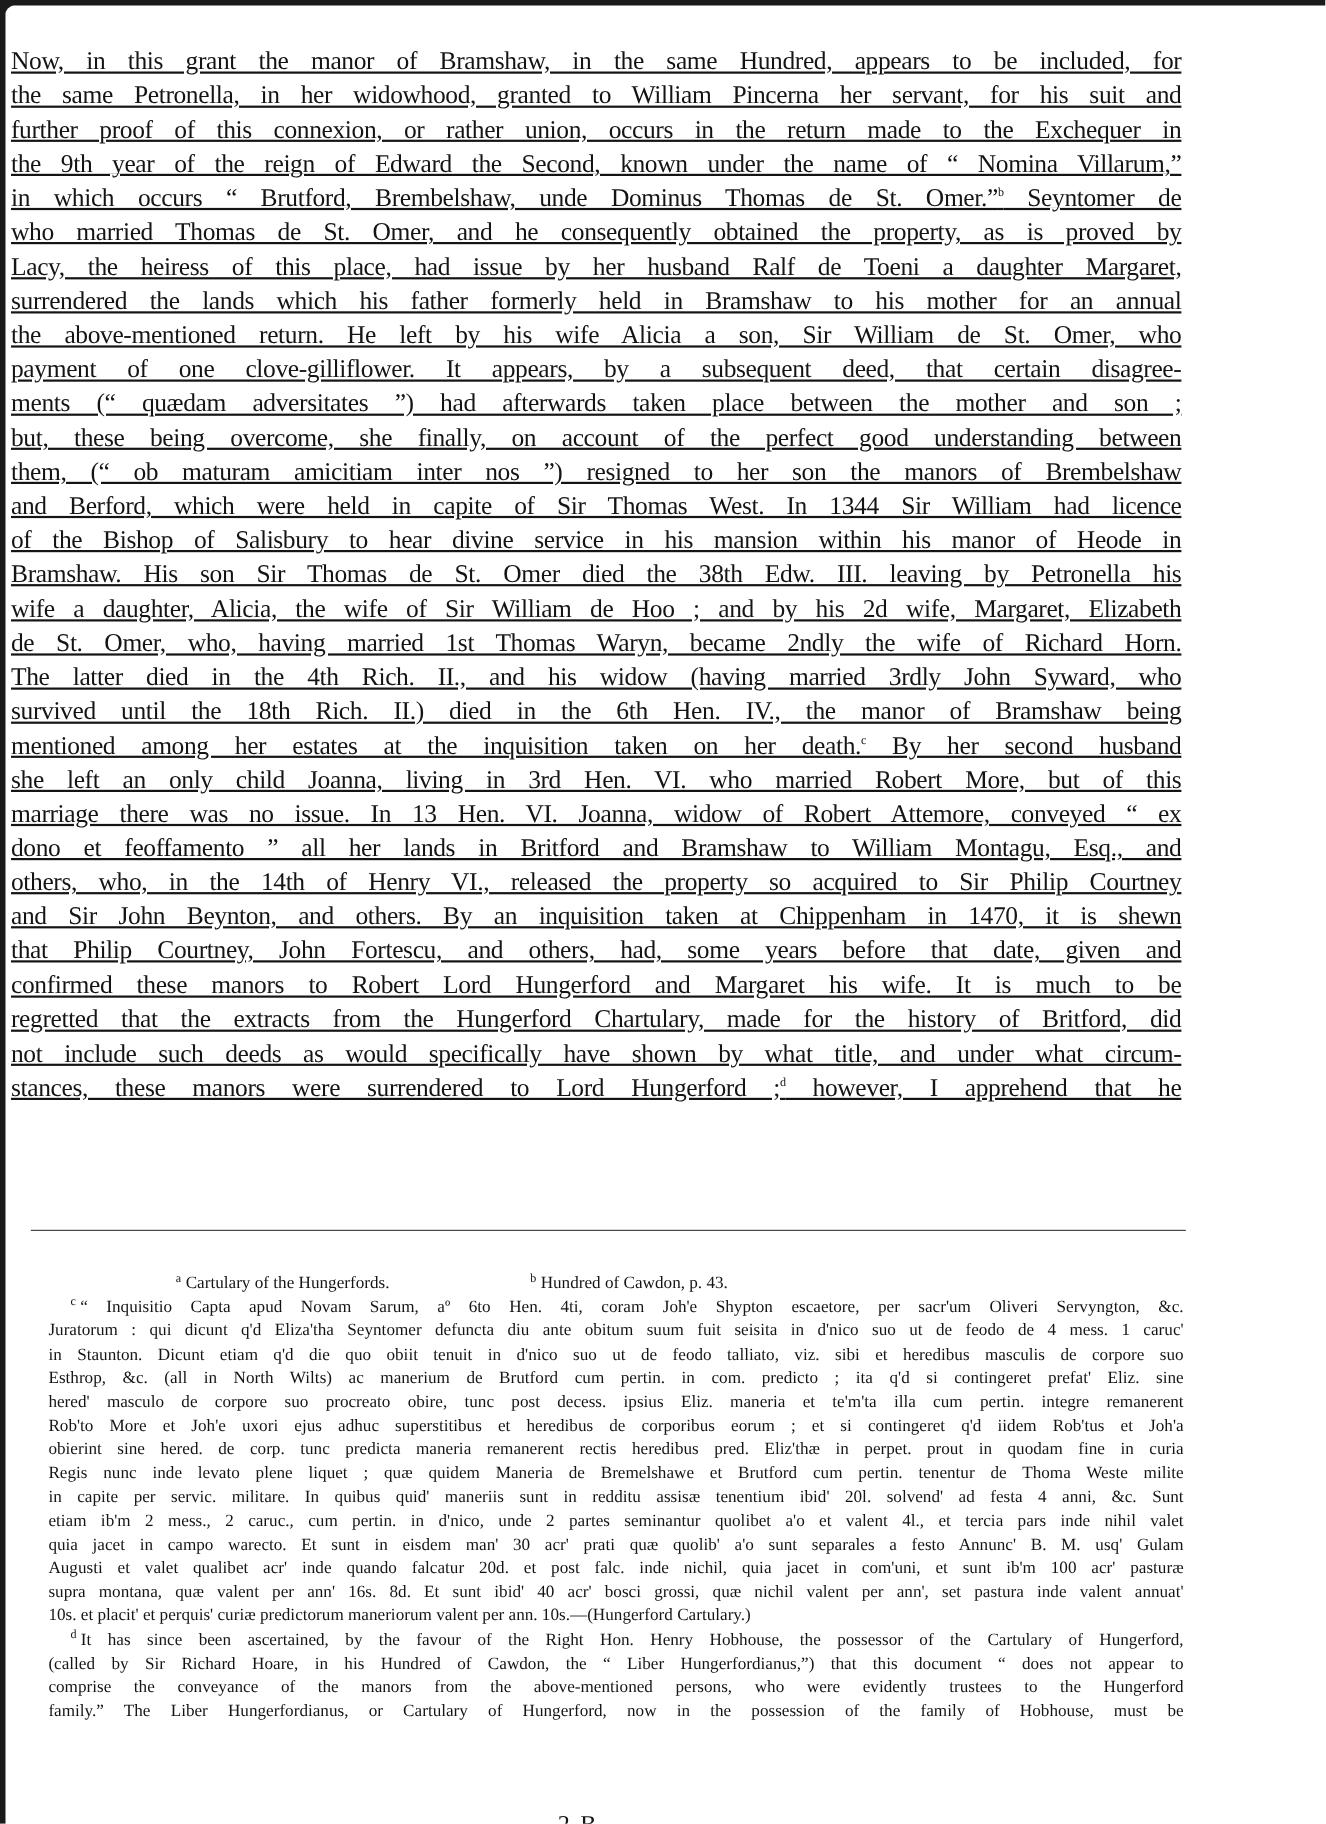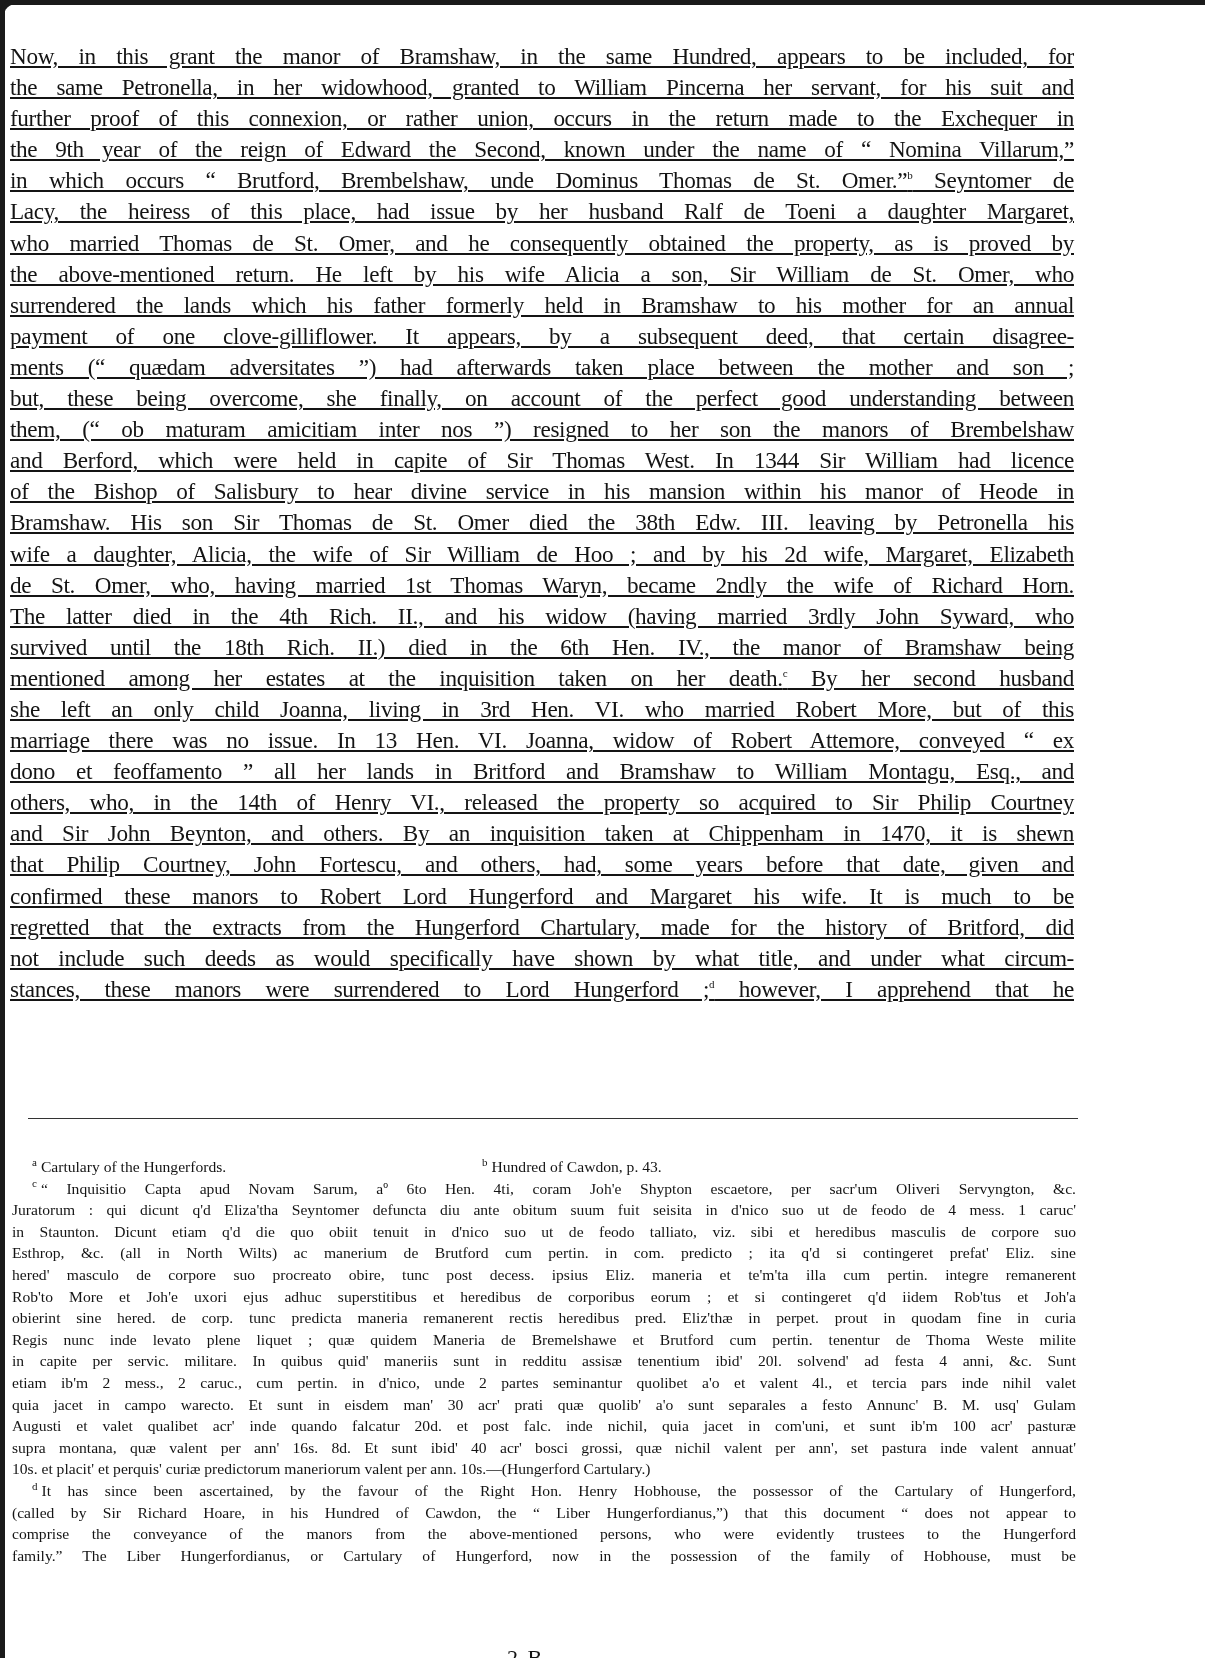--- a/index.html
+++ b/index.html
@@ -17,45 +17,45 @@
     font-size: 23.2px; line-height: 31.1px;
     text-align: justify; text-align-last: justify;
   }
   .body-text .line { display: block; white-space: nowrap; text-align: justify; text-align-last: justify; letter-spacing: -0.35px; word-spacing: -0.5px; transform-origin: left; text-decoration: underline; }
   sup { font-size: 11px; vertical-align: super; line-height: 0; }
   .rule { position: absolute; left: 28px; top: 1118px; width: 1050px; height: 0; border-top: 1.5px solid #333; }
   .notes {
     position: absolute; left: 12px; top: 1156px; width: 1064px;
     font-size: 15.6px; line-height: 21.6px;
   }
-  .notes .nline { display: block; white-space: nowrap; text-align: justify; text-align-last: justify; }
+  .notes .nline { display: block; white-space: nowrap; text-align: justify; text-align-last: justify; margin-left: 32px; }
   .notes .nline.last { text-align-last: left; }
   .notes .indent { padding-left: 20px; }
-  .noteab { display: flex; padding-left: 20px; }
+  .noteab { display: flex; padding-left: 20px; text-align: center; }
   .noteab .a { width: 450px; }
   .marker { font-size: 11px; vertical-align: super; line-height: 0; margin-right: 4px; }
   .signature { position: absolute; left: 507px; top: 1645px; font-size: 22px; letter-spacing: 2px; }
 </style>
 </head>
 <body>
 
 <div class="scan-edge-top"></div>
 <div class="scan-edge-left"></div>
 <div class="corner"></div>
 
 <div class="body-text" id="body">
     <span class="line"><span>Now, in this grant the manor of Bramshaw, in the same Hundred, appears to be included, for</span></span>
     <span class="line"><span>the same Petronella, in her widowhood, granted to William Pincerna her servant, for his suit and</span></span>
     <span class="line"><span>further proof of this connexion, or rather union, occurs in the return made to the Exchequer in</span></span>
     <span class="line"><span>the 9th year of the reign of Edward the Second, known under the name of “ Nomina Villarum,”</span></span>
     <span class="line"><span>in which occurs “ Brutford, Brembelshaw, unde Dominus Thomas de St. Omer.”</span><sup>b</sup><span>  Seyntomer de</span></span>
+    <span class="line"><span>who married Thomas de St. Omer, and he consequently obtained the property, as is proved by</span></span>
     <span class="line"><span>Lacy, the heiress of this place, had issue by her husband Ralf de Toeni a daughter Margaret,</span></span>
-    <span class="line"><span>who married Thomas de St. Omer, and he consequently obtained the property, as is proved by</span></span>
+    <span class="line"><span>surrendered the lands which his father formerly held in Bramshaw to his mother for an annual</span></span>
     <span class="line"><span>the above-mentioned return.   He left by his wife Alicia a son, Sir William de St. Omer, who</span></span>
-    <span class="line"><span>surrendered the lands which his father formerly held in Bramshaw to his mother for an annual</span></span>
     <span class="line"><span>payment of one clove-gilliflower.   It appears, by a subsequent deed, that certain disagree-</span></span>
     <span class="line"><span>ments (“ quædam adversitates ”) had afterwards taken place between the mother and son ;</span></span>
     <span class="line"><span>but, these being overcome, she finally, on account of the perfect good understanding between</span></span>
     <span class="line"><span>them, (“ ob maturam amicitiam inter nos ”) resigned to her son the manors of Brembelshaw</span></span>
     <span class="line"><span>and Berford, which were held in capite of Sir Thomas West.  In 1344 Sir William had licence</span></span>
     <span class="line"><span>of the Bishop of Salisbury to hear divine service in his mansion within his manor of Heode in</span></span>
     <span class="line"><span>Bramshaw.   His son Sir Thomas de St. Omer died the 38th Edw. III. leaving by Petronella his</span></span>
     <span class="line"><span>wife a daughter, Alicia, the wife of Sir William de Hoo ; and by his 2d wife, Margaret, Elizabeth</span></span>
     <span class="line"><span>de St. Omer, who, having married 1st Thomas Waryn, became 2ndly the wife of Richard Horn.</span></span>
     <span class="line"><span>The latter died in the 4th Rich. II., and his widow (having married 3rdly John Syward, who</span></span>

